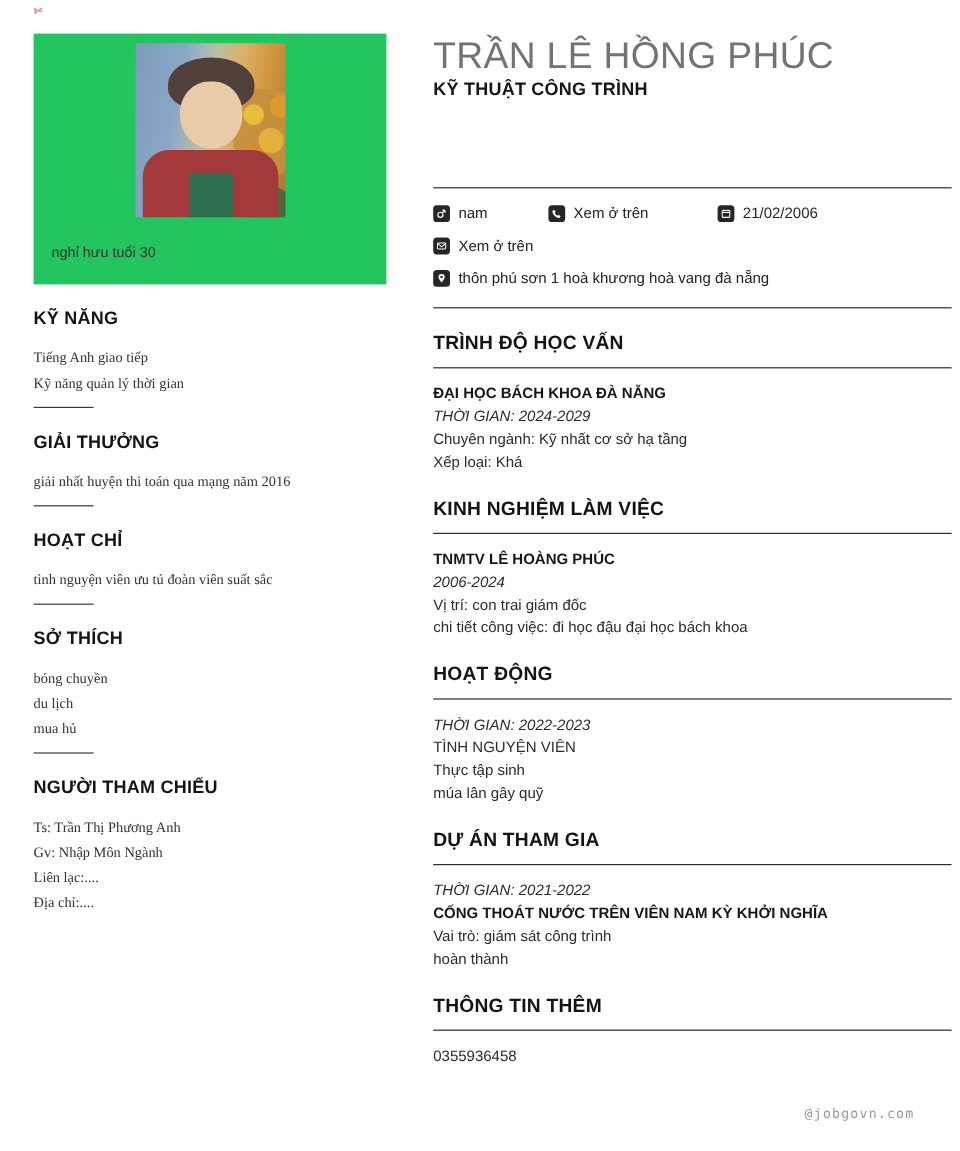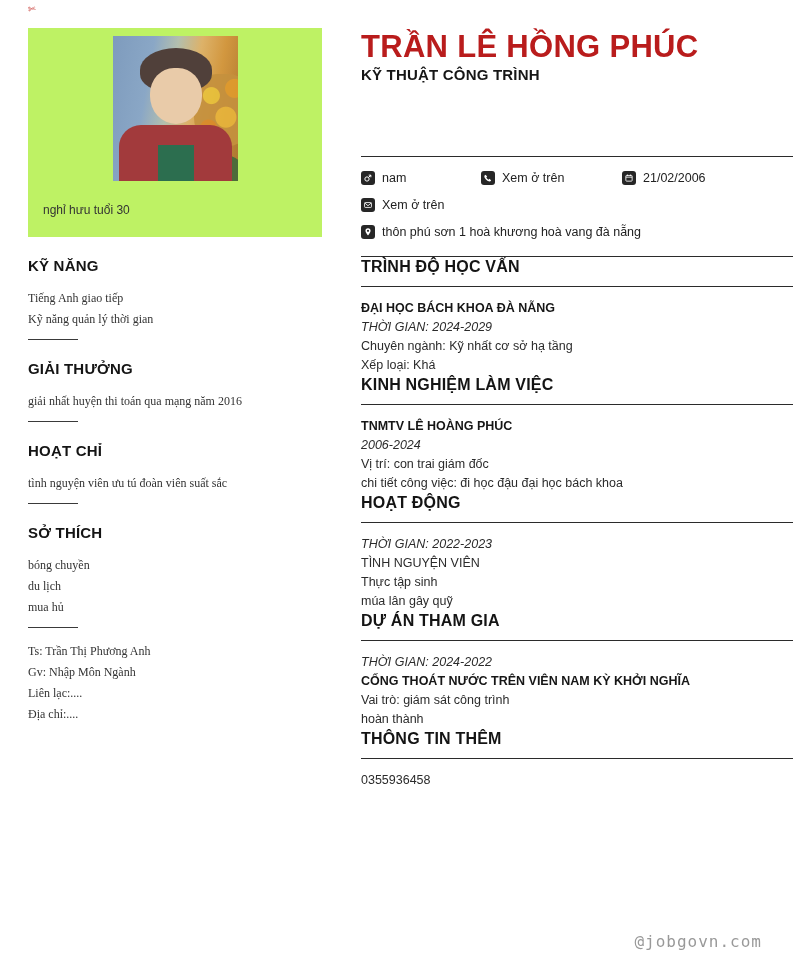--- a/index.html
+++ b/index.html
@@ -7,21 +7,21 @@
   body { font-family:"Liberation Sans","DejaVu Sans",sans-serif; color:#2e2e2e; }
   .page { position:relative; width:800px; height:959px; background:#fff; overflow:hidden; }
 
   
   .corner-mark { position:absolute; left:28px; top:4px; color:#c4302b; font-size:9px; line-height:10px; transform:rotate(-8deg); }
 
   .layout { display:flex; padding:28px 0 0 28px; }
 
   
   .left-col { width:294px; flex:0 0 294px; }
-  .photo-card { width:294px; height:209px; background:#bef264; overflow:hidden; }
+  .photo-card { width:294px; height:209px; background:#22c55e; overflow:hidden; }
   .photo { width:125px; height:145px; margin:8px auto 0; position:relative; overflow:hidden;
            background:linear-gradient(100deg,#7e9bbd 0%,#8aa7c6 28%,#b3bfae 44%,#ddb269 60%,#d2973f 76%,#aa742f 100%); }
   .photo .flowers { position:absolute; right:-14px; top:38px; width:58px; height:72px;
            background:radial-gradient(circle at 30% 30%,#e8c23c 0 8px,transparent 9px),
                       radial-gradient(circle at 70% 20%,#e09b2d 0 9px,transparent 10px),
                       radial-gradient(circle at 55% 60%,#e8b53c 0 10px,transparent 11px),
                       radial-gradient(circle at 25% 75%,#d98b2a 0 8px,transparent 9px),#c5913e; border-radius:40%; opacity:.9; }
   .photo .greens { position:absolute; right:-6px; bottom:-8px; width:40px; height:34px; background:#4d6b3a; border-radius:50% 50% 0 0; }
   .photo .hair { position:absolute; left:27px; top:12px; width:72px; height:44px; background:#50403a; border-radius:55% 55% 45% 45%; }
   .photo .face { position:absolute; left:37px; top:32px; width:52px; height:56px; background:#e9cba9; border-radius:46% 46% 50% 50%; }
@@ -29,40 +29,40 @@
   .photo .shirt { position:absolute; left:45px; bottom:-4px; width:36px; height:40px; background:#2c6e4f; }
   .photo-caption { font-size:12px; color:#333; margin:22px 0 0 15px; }
 
   .side-section h2 { font-size:15px; font-weight:700; color:#141414; letter-spacing:.2px; margin-top:20px; line-height:18px; }
   .side-section .items { margin-top:13px;font-family:Liberation Serif, serif; }
   .side-section .items p { font-size:12px; line-height:21px; color:#333; }
   .side-divider { width:50px; border:none; border-top:1px solid #3a3a3a; margin-top:9px; }
 
   
   .right-col { width:432px; flex:0 0 432px; margin-left:39px; }
-  .cv-name { font-size:31px; font-weight:700; color:#b91c1c; letter-spacing:.3px; line-height:38px; }
+  .cv-name { font-size:31px; font-weight:400; color:#737373; letter-spacing:.3px; line-height:38px; }
   .cv-jobtitle { font-size:15px; font-weight:700; color:#161616; letter-spacing:.2px; }
 
   .contact-block { margin-top:73px; border-top:1px solid #2b2b2b; border-bottom:1px solid #2b2b2b; padding:7px 0 11px; }
   .contact-row { display:flex; align-items:center; height:27px; }
   .contact-cell { display:flex; align-items:center; }
-  .cell-gender { width:120px; } .cell-phone { width:141px; } .cell-birthday { flex:1; }
+  .cell-gender { width:96px; } .cell-phone { width:141px; } .cell-birthday { flex:1; }
   .contact-cell .txt, .contact-row .txt { font-size:12.5px; color:#222; margin-left:7px; white-space:nowrap; }
   .badge { width:14px; height:14px; background:#262626; border-radius:3px; flex:0 0 14px; display:flex; align-items:center; justify-content:center; }
 
-  .main-section { }
+  .main-section { margin-top:20px; }
   .main-section h2 { font-size:16px; font-weight:700; color:#141414; letter-spacing:.2px; line-height:19px;
                      padding-bottom:10px; border-bottom:1.5px solid #2b2b2b; }
   .main-section .lines { margin-top:12px; }
   .main-section .lines p { font-size:12.5px; line-height:19px; color:#2b2b2b; }
   .main-section .lines p.bold { font-weight:700; color:#161616; }
   .main-section .lines p.italic { font-style:italic; }
 
-  .watermark { position:absolute; right:38px; bottom:8px; font-family:"DejaVu Sans Mono","Liberation Mono",monospace;
-               font-size:16px; letter-spacing:1px; color:#999; }
+  .watermark { position:absolute; right:38px; bottom:24px; font-family:"DejaVu Sans Mono","Liberation Mono",monospace;
+               font-size:11px; letter-spacing:1px; color:#999; }
 </style>
 </head>
 <body>
 
 <div class="page">
   <div class="corner-mark">✄</div>
 
   <div class="layout">
 
     <div class="left-col">
@@ -107,20 +107,21 @@
         <h2>SỞ THÍCH</h2>
         <div class="items">
           <p>bóng chuyền</p>
           <p>du lịch</p>
           <p>mua hủ</p>
         </div>
         <hr class="side-divider">
       </div>
 
       <div class="side-section">
+        <h2>NGƯỜI THAM CHIẾU</h2>
         <div class="items">
           <p>Ts: Trần Thị Phương Anh</p>
           <p>Gv: Nhập Môn Ngành</p>
           <p>Liên lạc:....</p>
           <p>Địa chỉ:....</p>
         </div>
       </div>
     </div>
 
     <div class="right-col">
@@ -206,21 +207,21 @@
           <p class="italic">THỜI GIAN: 2022-2023</p>
           <p>TÌNH NGUYỆN VIÊN</p>
           <p>Thực tập sinh</p>
           <p>múa lân gây quỹ</p>
         </div>
       </div>
 
       <div class="main-section">
         <h2>DỰ ÁN THAM GIA</h2>
         <div class="lines">
-          <p class="italic">THỜI GIAN: 2024-2022</p>
+          <p class="italic">THỜI GIAN: 2021-2022</p>
           <p class="bold">CỐNG THOÁT NƯỚC TRÊN VIÊN NAM KỲ KHỞI NGHĨA</p>
           <p>Vai trò: giám sát công trình</p>
           <p>hoàn thành</p>
         </div>
       </div>
 
       <div class="main-section">
         <h2>THÔNG TIN THÊM</h2>
         <div class="lines">
           <p>0355936458</p>

